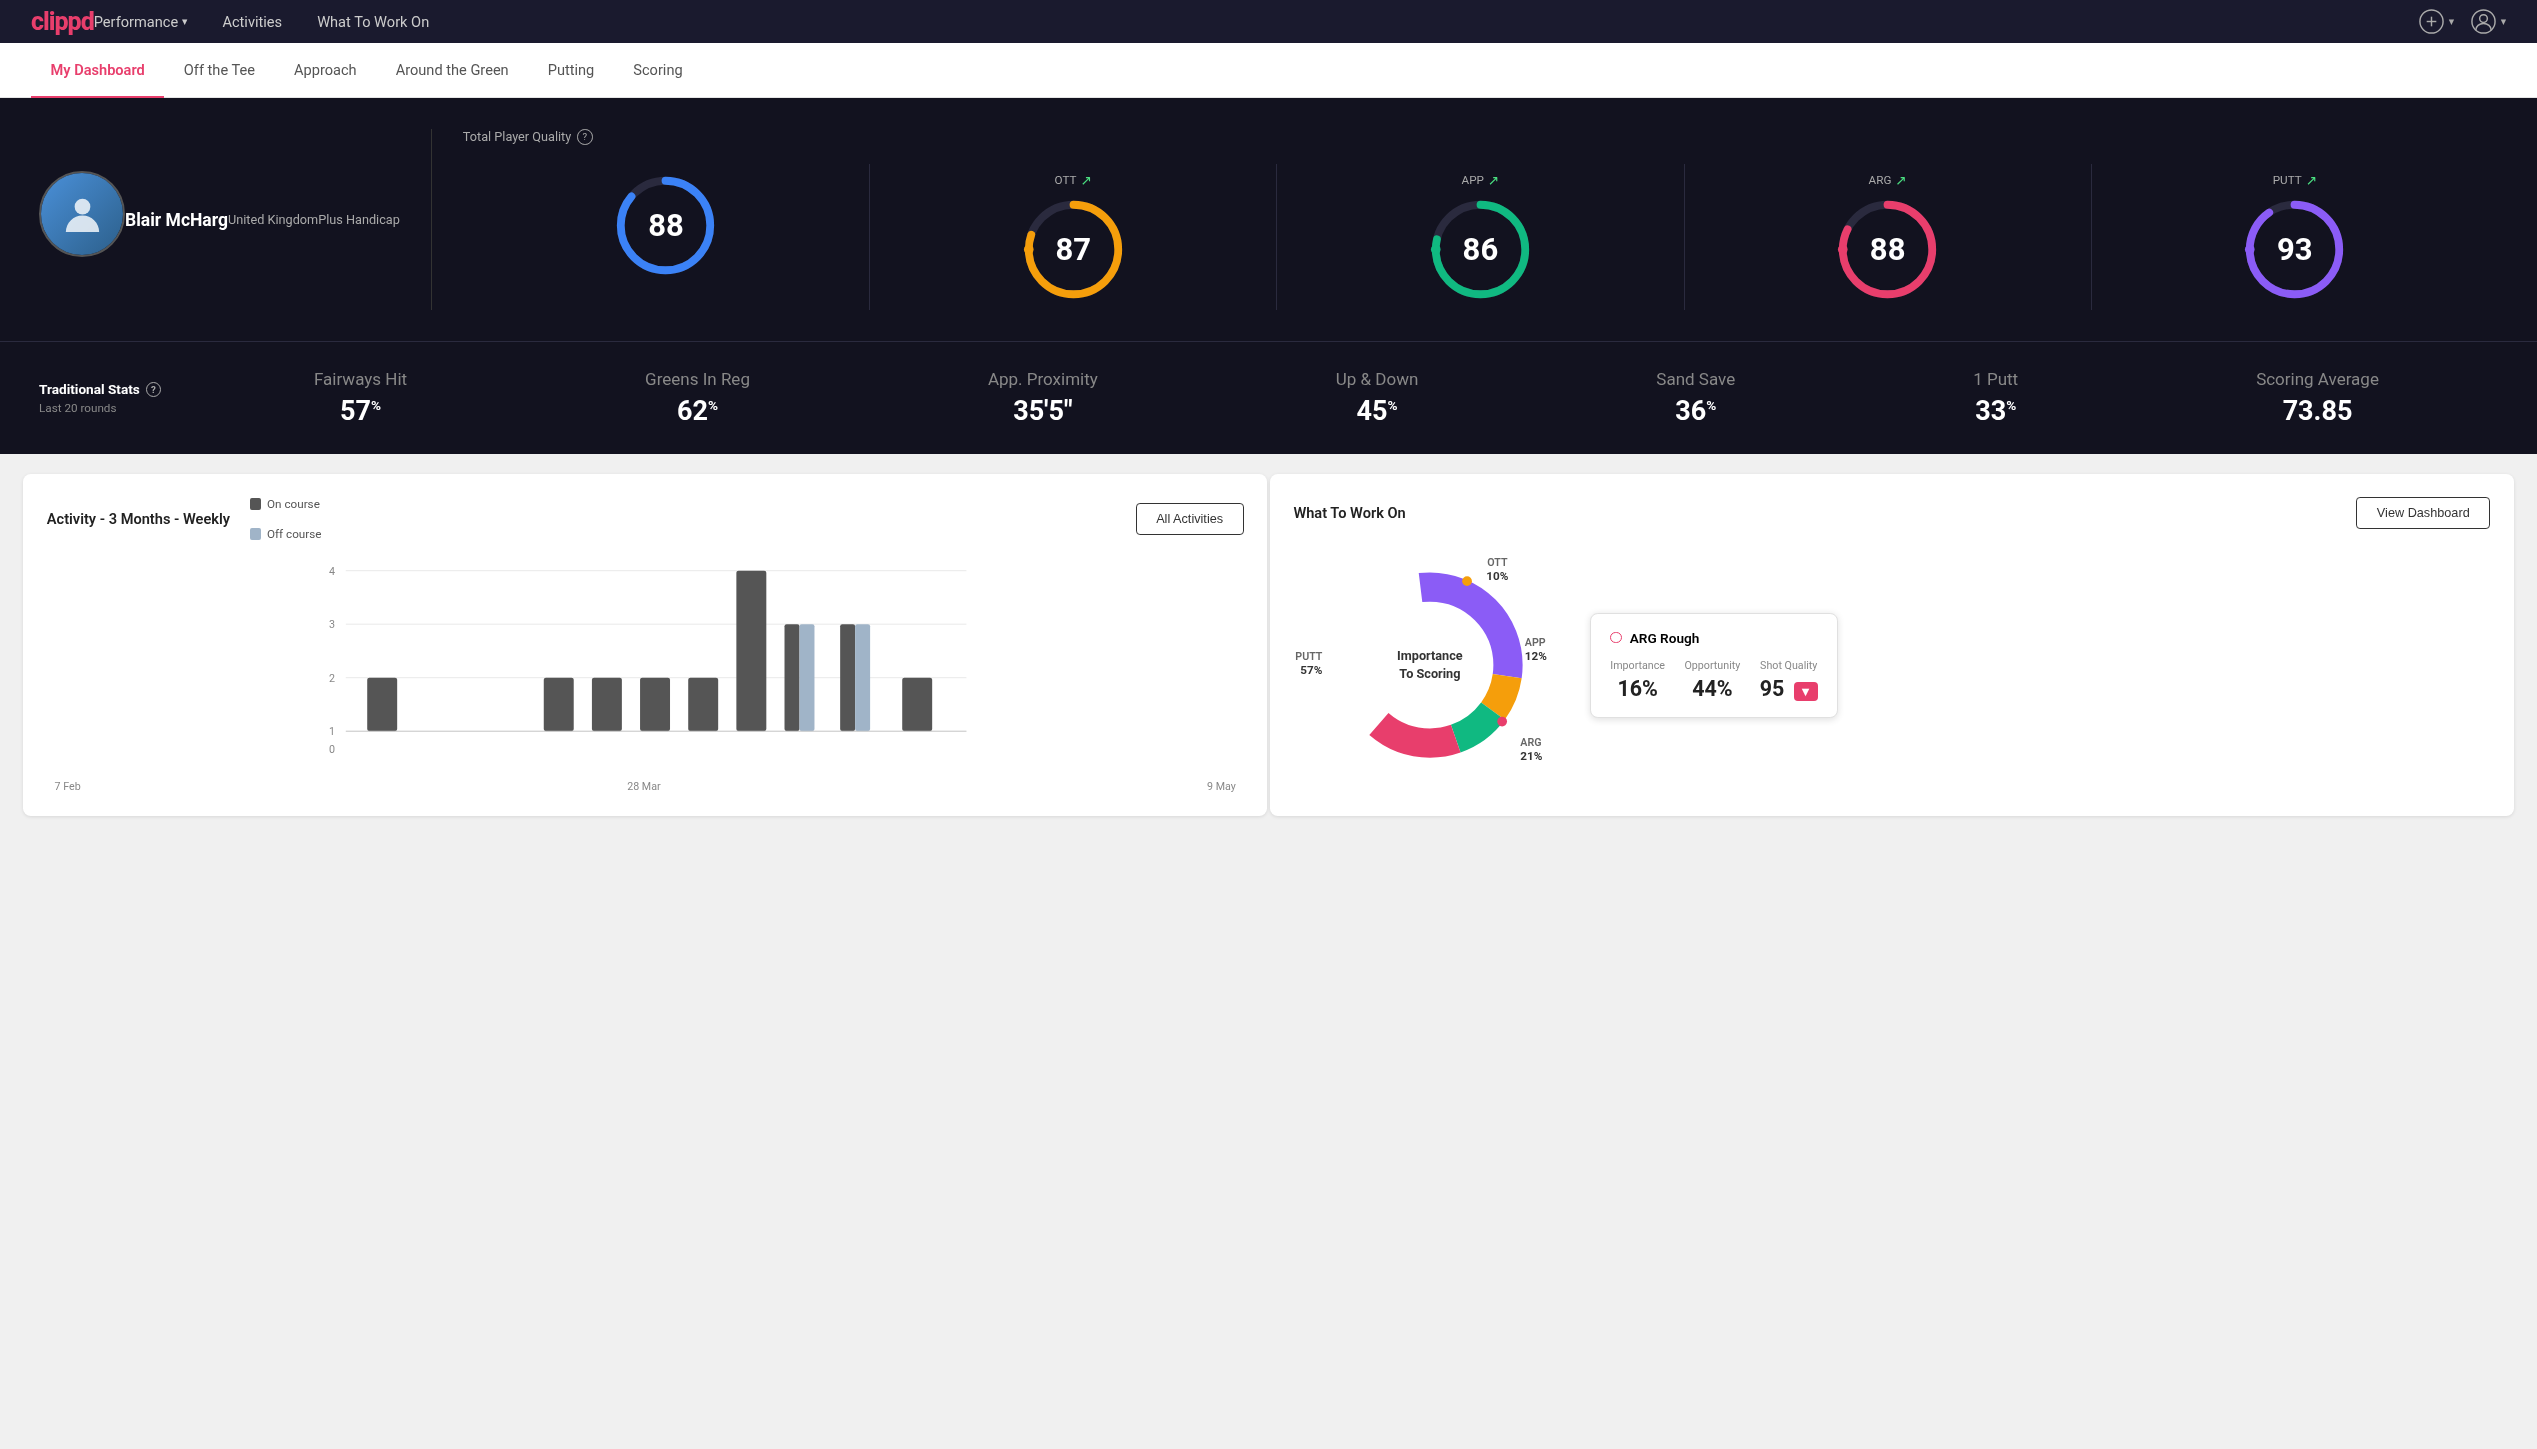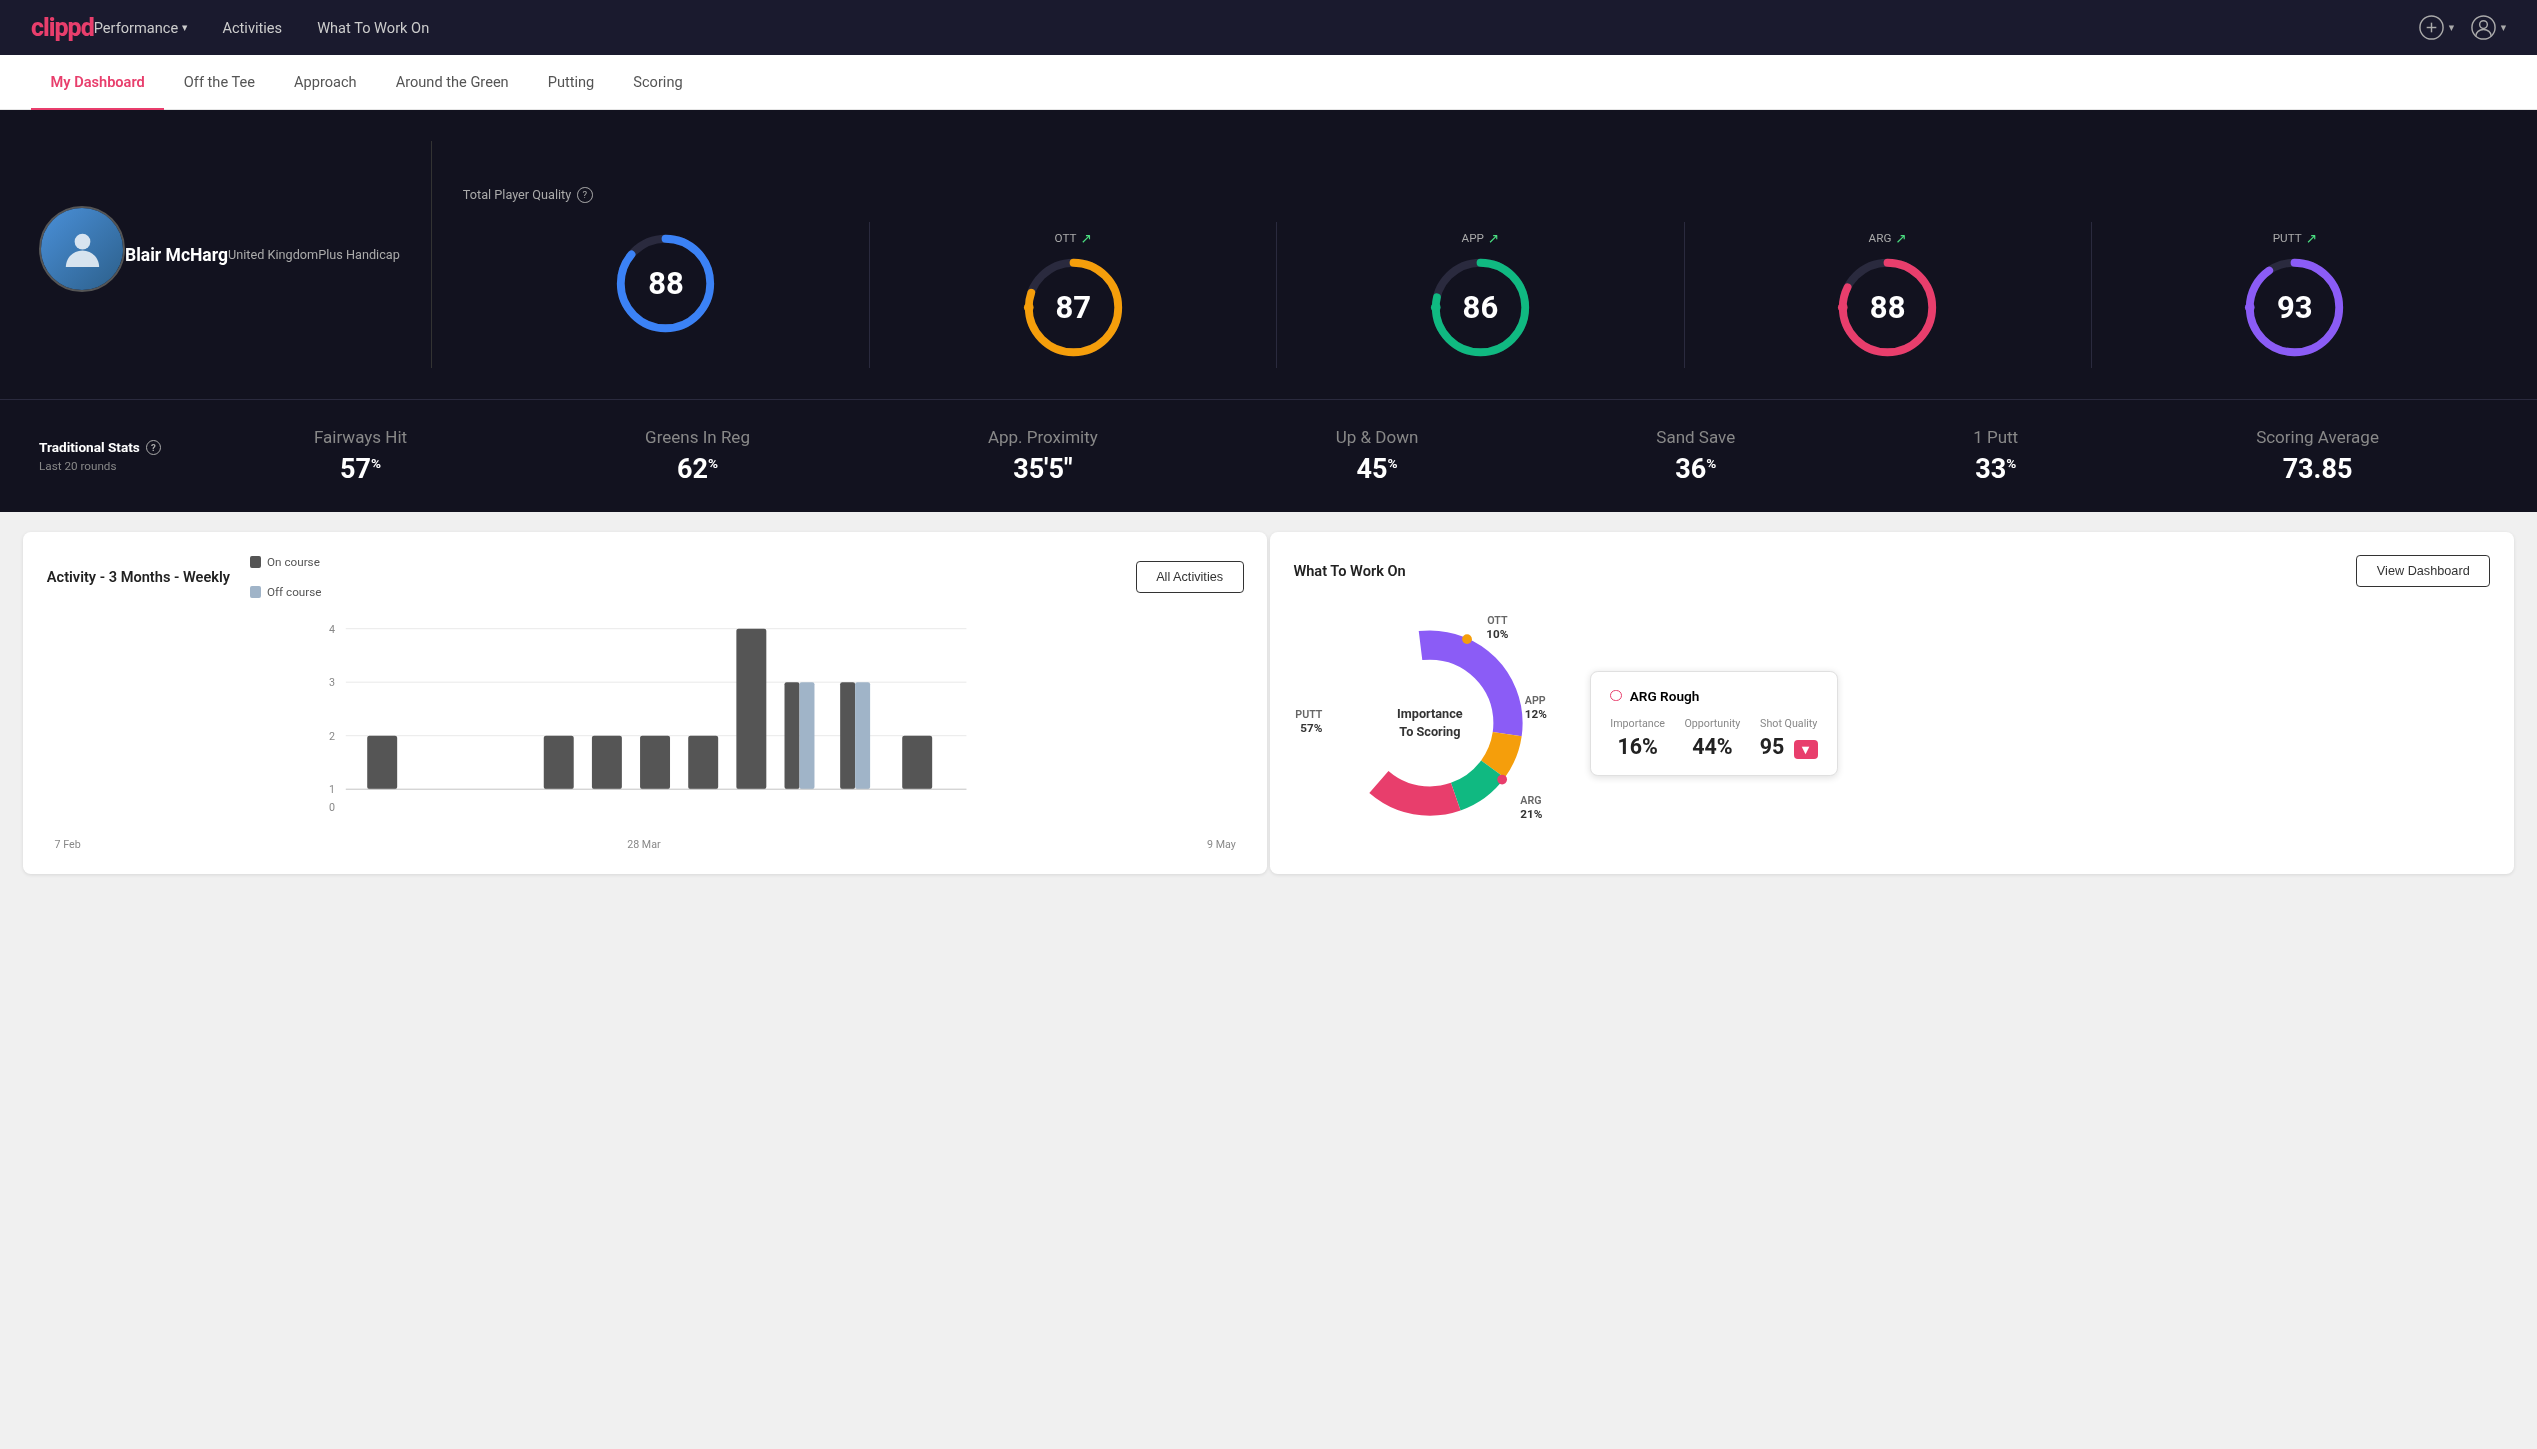--- a/index.html
+++ b/index.html
@@ -4,21 +4,21 @@
   <style>
     * { box-sizing: border-box; margin: 0; padding: 0; }
     body { font-family: -apple-system, BlinkMacSystemFont, 'Segoe UI', Roboto, sans-serif; background: #f0f0f0; }
 
     
     .top-nav {
       background: #1a1a2e;
       display: flex;
       align-items: center;
       padding: 1px 31px;
-      height: 55px;
+      height: 43px;
       justify-content: space-between;
     }
     .logo {
       font-size: 25px;
       font-weight: 800;
       color: #e83e6c;
       letter-spacing: -1px;
     }
     .nav-links {
       display: flex;
@@ -109,21 +109,20 @@
     .player-handicap { font-size: 12.7px; color: #aaa; text-align: center; }
 
     .divider-v {
       width: 1px;
       background: #333;
       align-self: stretch;
     }
 
     .scores-section {
       flex: 1;
-      margin-top: 46px;
     }
     .total-quality-label {
       font-size: 12.7px;
       color: #aaa;
       margin-bottom: 19.5px;
       display: flex;
       align-items: center;
       gap: 5.8px;
     }
     .help-icon {

